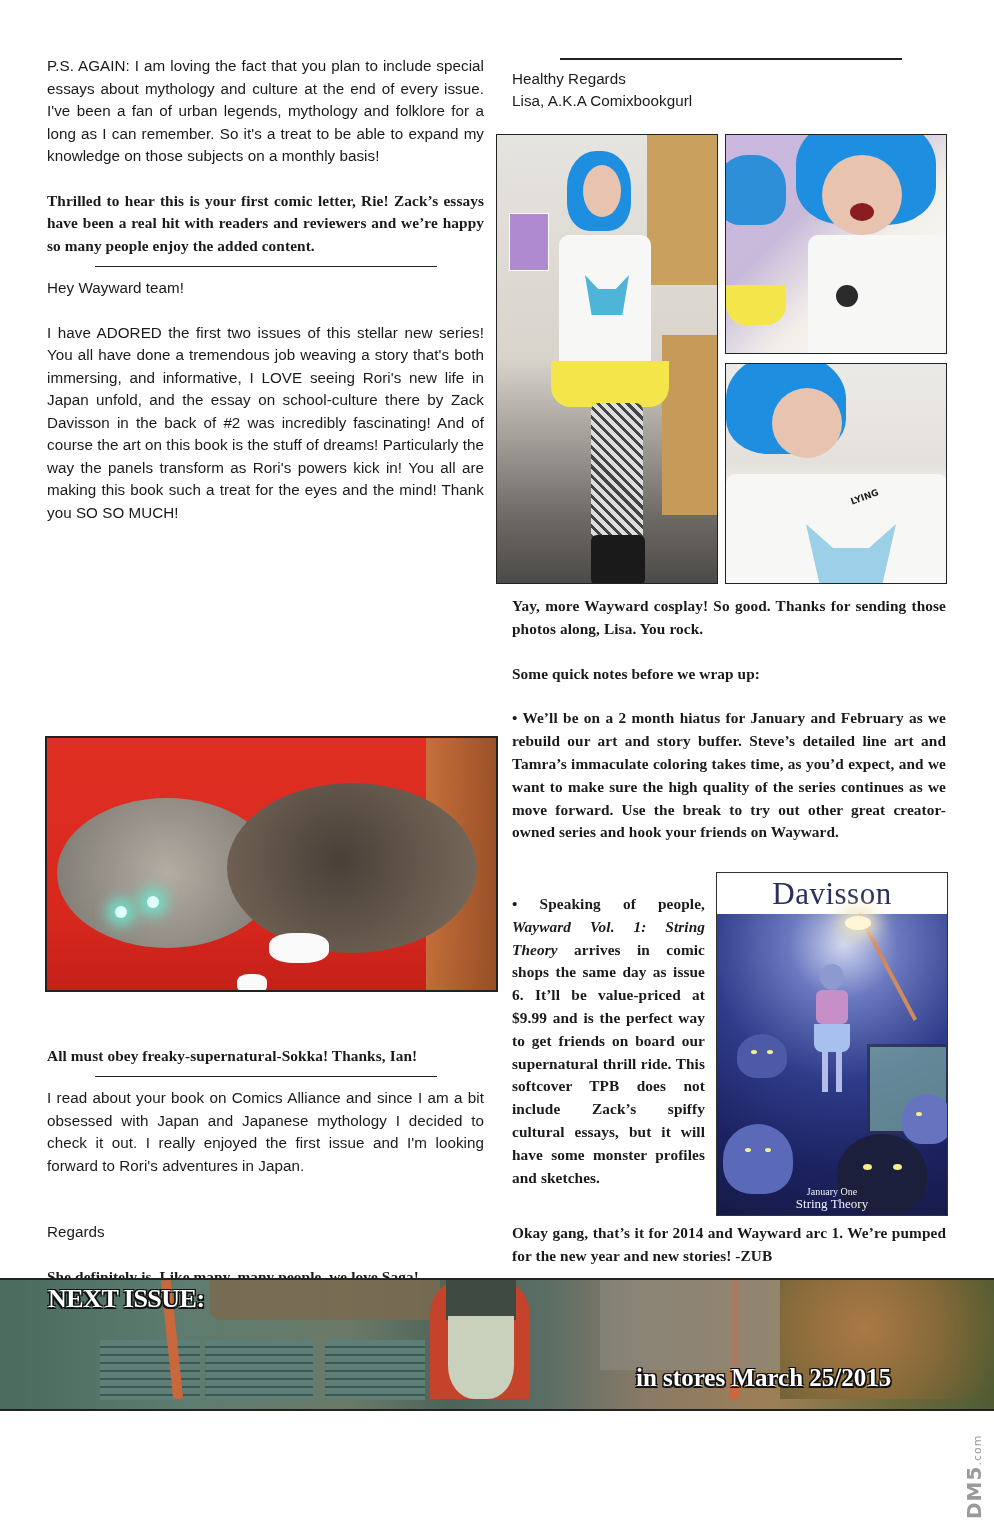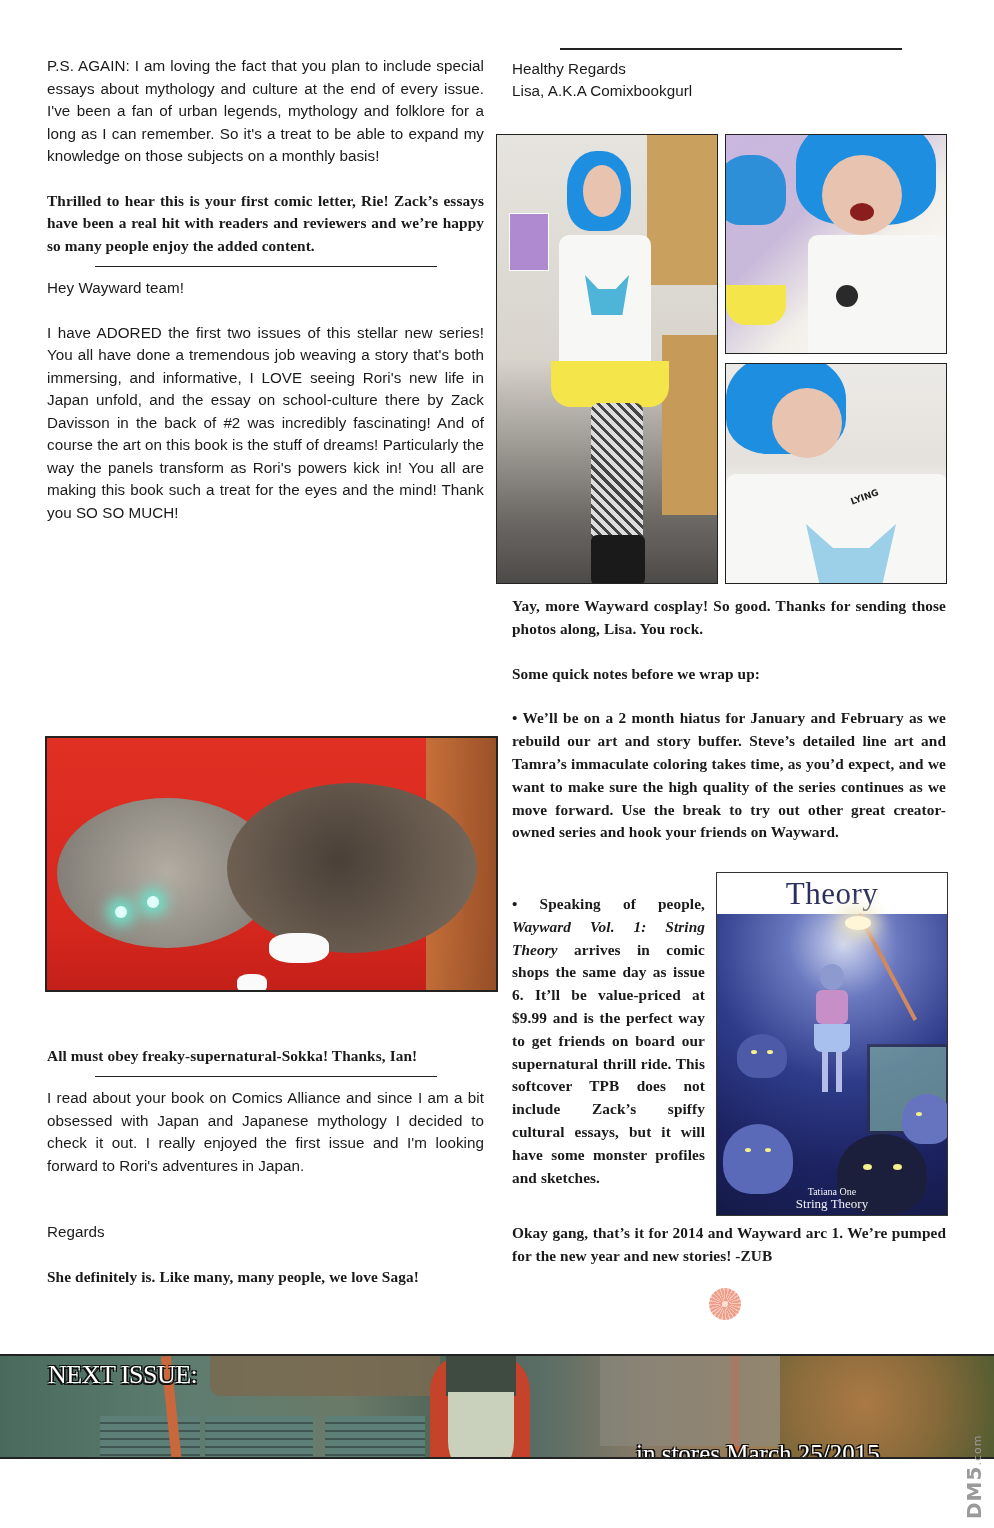--- a/index.html
+++ b/index.html
@@ -59,23 +59,23 @@
   .cover-sub { position: absolute; left: 0; right: 0; bottom: 6px; text-align: center; color: #f0f0f6; font-family: "Liberation Serif", serif; }
   .cover-sub .vol { font-size: 10px; line-height: 11px; }
   .cover-sub .name { font-size: 13px; line-height: 14px; }
 
   
   .orn { position: absolute; left: 709px; top: 1288px; width: 32px; height: 32px; border-radius: 50%;
     background: repeating-conic-gradient(#eea08c 0deg 9deg, #f6c6b8 9deg 15deg); }
   .orn::after { content: ""; position: absolute; left: 13px; top: 13px; width: 6px; height: 6px; border-radius: 50%; background: #fde0d8; }
 
   
-  .banner { position: absolute; left: 0; top: 1354px; width: 994px; height: 105px;
+  .banner { position: absolute; left: 0; top: 1278px; width: 994px; height: 133px;
     border-top: 2px solid #222; border-bottom: 2px solid #222; overflow: hidden;
-    background: linear-gradient(90deg, #4a6a5e 0%, #5d7c70 18%, #6b7a68 35%, #4e6458 45%, #5b6e66 55%, #8a7a66 65%, #9d7f55 78%, #6d6b3c 90%, #4e5c34 100%); }
+    background: linear-gradient(90deg, #4a6a5e 0%, #5d7c70 18%, #6b7a68 35%, #4e6458 45%, #5b6e66 55%, #8a7a66 65%, #9d7f55 78%, #6d6b3c 90%, #4e5c34 100%); font-weight: bold; }
   .shutter { position: absolute; top: 60px; height: 60px;
     background: repeating-linear-gradient(180deg, #5e7f78 0 6px, #3f5651 6px 8px); }
   .awning { position: absolute; left: 210px; top: 0; width: 230px; height: 40px; background: #7a6a50; opacity: 0.85; border-radius: 0 0 10px 10px; }
   .banner-girl { position: absolute; left: 430px; top: 0; width: 100px; height: 119px; }
   .banner-girl .hair { position: absolute; left: 0; top: 0; width: 100px; height: 119px; background: #c4432a; border-radius: 30% 30% 0 0; }
   .banner-girl .bangs { position: absolute; left: 16px; top: 0; width: 70px; height: 40px; background: #3f4a40; }
   .banner-girl .bface { position: absolute; left: 18px; top: 36px; width: 66px; height: 83px; background: #c9d0bc; border-radius: 0 0 40% 40%; }
   .banner-tree { position: absolute; left: 780px; top: 0; width: 214px; height: 119px; background: radial-gradient(circle at 40% 40%, #b07a45 0%, #8a6a3a 50%, #4c5a30 100%); opacity: 0.9; }
   .pole { position: absolute; top: 0; width: 10px; height: 119px; background: #c8683c; }
   .banner-next { position: absolute; left: 48px; top: 4px; font-family: "Liberation Serif", serif; font-size: 26px; color: #ffffff;
@@ -117,21 +117,21 @@
   <p class="b">All must obey freaky-supernatural-Sokka! Thanks, Ian!</p>
   <div class="rule"></div>
   <p class="t">I read about your book on Comics Alliance and since I am a bit obsessed with Japan and Japanese mythology I decided to check it out. I really enjoyed the first issue and I'm looking forward to Rori's adventures in Japan.</p>
   <div class="gap"></div>
   <div class="gap"></div>
   <p class="t">Regards</p>
   <div class="gap"></div>
   <p class="b">She definitely is. Like many, many people, we love Saga!</p>
 </div>
 
-<div class="col right" style="top:44px;">
+<div class="col right" style="top:54px;">
   <div class="rule rule-r" style="margin-top:4px;"></div>
   <p class="t">Healthy Regards</p>
   <p class="t">Lisa, A.K.A  Comixbookgurl</p>
 </div>
 
 <div class="collage">
   <div class="ph ph1">
     <div class="cabinet" style="left:150px; top:0; width:72px; height:150px;"></div>
     <div class="cabinet" style="left:165px; top:200px; width:57px; height:180px; background:#c69a58;"></div>
     <div class="wig" style="left:70px; top:16px; width:64px; height:80px;"></div>
@@ -167,21 +167,21 @@
   <p class="b">Some quick notes before we wrap up:</p>
   <div class="gap"></div>
   <p class="b">• We’ll be on a 2 month hiatus for January and February as we rebuild our art and story buffer. Steve’s detailed line art and Tamra’s immaculate coloring takes time, as you’d expect, and we want to make sure the high quality of the series continues as we move forward. Use the break to try out other great creator-owned series and hook your friends on Wayward.</p>
 </div>
 
 <div class="col" style="left:512px; top:893px; width:193px;">
   <p class="b"><span>• Speaking of people, </span><i>Wayward Vol. 1: String Theory</i><span> arrives in comic shops the same day as issue 6. It’ll be value-priced at $9.99 and is the perfect way to get friends on board our supernatural thrill ride. This softcover TPB does not include Zack’s spiffy cultural essays, but it will have some monster profiles and sketches.</span></p>
 </div>
 
 <div class="cover">
-  <div class="cover-title">Theory</div>
+  <div class="cover-title">Davisson</div>
   <div class="cover-art">
     <div style="position:absolute; left:140px; top:0; width:4px; height:120px; background:#d08a60; transform:rotate(-28deg); transform-origin:top;"></div>
     <div style="position:absolute; left:128px; top:2px; width:26px; height:14px; border-radius:50%; background:#fff6d8; box-shadow:0 0 18px 8px #f0e6c0;"></div>
     <div class="cover-girl">
       <div class="head"></div>
       <div class="top"></div>
       <div class="skirt2"></div>
       <div class="leg" style="left:10px;"></div>
       <div class="leg" style="left:24px;"></div>
     </div>
@@ -195,21 +195,21 @@
         <div class="eye" style="left:42px; top:24px;"></div>
       </div>
     <div class="cc" style="left:120px; top:220px; width:90px; height:80px; background:#1c1f3c;">
         <div class="eye" style="left:26px; top:30px; width:9px; height:6px;"></div>
         <div class="eye" style="left:56px; top:30px; width:9px; height:6px;"></div>
       </div>
     <div class="cc" style="left:185px; top:180px; width:50px; height:50px; background:#6674c0;">
         <div class="eye" style="left:14px; top:18px;"></div>
       </div>
     <div class="cover-sub">
-      <div class="vol">Tatiana One</div>
+      <div class="vol">January One</div>
       <div class="name">String Theory</div>
     </div>
   </div>
 </div>
 
 <div class="col" style="left:512px; top:1222px; width:434px;">
   <p class="b">Okay gang, that’s it for 2014 and Wayward arc 1. We’re pumped for the new year and new stories!   -ZUB</p>
 </div>
 
 <div class="orn"></div>

